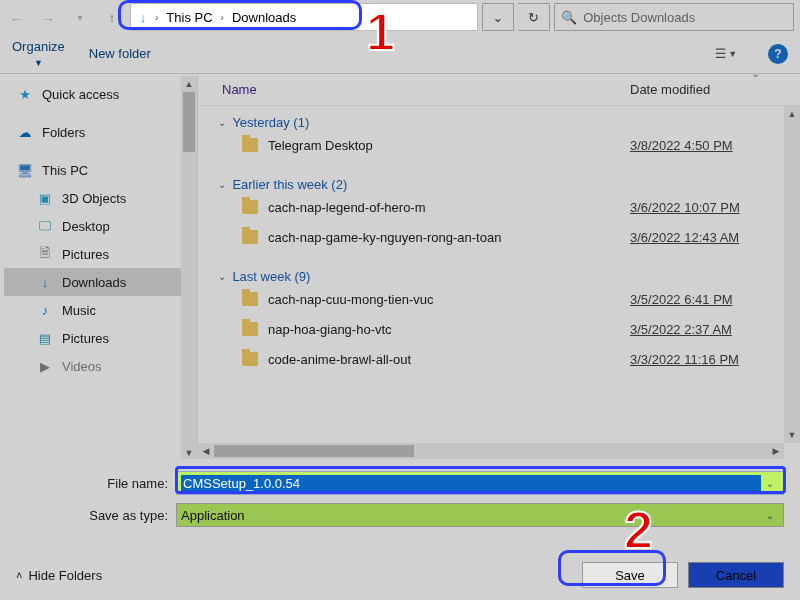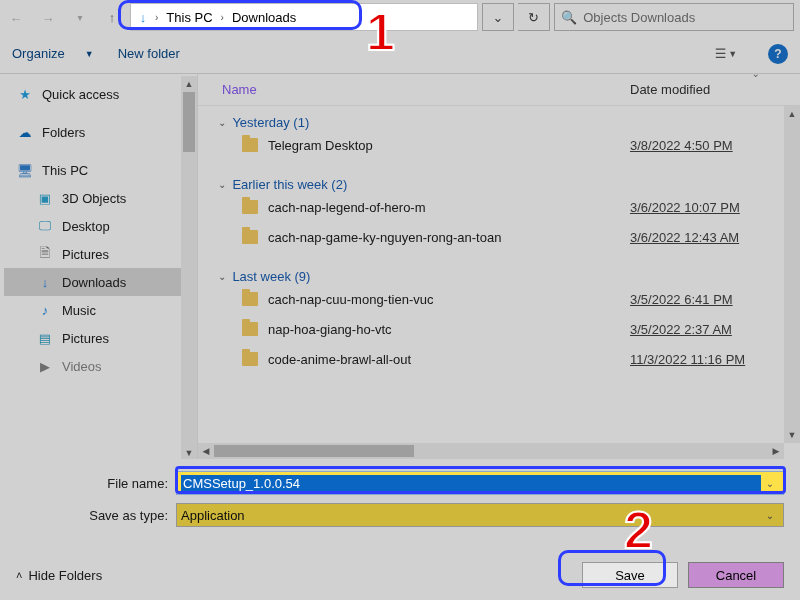--- a/index.html
+++ b/index.html
@@ -21,21 +21,21 @@
 
   .dropdown-btn, .refresh-btn { width: 32px; height: 28px; border: 1px solid #bbb; background: #fff; display: flex; align-items: center; justify-content: center; color: #444; }
   .refresh-btn { border-left: none; }
 
   .search-box { width: 240px; height: 28px; border: 1px solid #bbb; background: #fff; display: flex; align-items: center; padding: 0 6px; color: #777; gap: 6px; }
   .search-box .mag { color: #555; }
 
   
   .toolbar { display: flex; align-items: center; height: 40px; padding: 0 12px; gap: 24px; border-bottom: 1px solid #ddd; }
   .toolbar .spacer { flex: 1; }
-  .organize, .newfolder { color: #0a4b8a; display: flex; align-items: center; gap: 20px; }
+  .organize, .newfolder { color: #0a4b8a; display: flex; align-items: center; gap: 4px; flex-direction: column; }
   .organize .tri { font-size: 9px; color: #0a4b8a; }
   .view-btn { width: 36px; height: 24px; display: flex; align-items: center; justify-content: center; color: #5a5a5a; gap: 2px; }
   .help-btn { width: 20px; height: 20px; border-radius: 50%; background: #1976d2; color: #fff; display: flex; align-items: center; justify-content: center; font-size: 12px; font-weight: bold; }
 
   
   .main { display: flex; height: 385px; }
   .sidebar { width: 198px; border-right: 1px solid #e8e8e8; position: relative; overflow: hidden; }
   .sidebar-scroll { position: absolute; top: 2px; right: 0; width: 16px; height: 100%; background: #f0f0f0; }
   .sidebar-scroll .thumb { position: absolute; top: 16px; left: 2px; width: 12px; height: 60px; background: #c1c1c1; }
   .sidebar-scroll .arr { position: absolute; left: 0; width: 16px; height: 16px; display: flex; align-items: center; justify-content: center; color: #606060; font-size: 9px; }
@@ -46,21 +46,21 @@
   .tree-item { display: flex; align-items: center; height: 28px; padding-left: 20px; gap: 8px; color: #222; }
   .tree-item.top { padding-left: 12px; font-weight: 400; }
   .tree-item.child { padding-left: 32px; }
   .tree-item.selected { background: #d8d8d8; }
   .tree-item .ticon { width: 18px; height: 18px; display: inline-flex; align-items: center; justify-content: center; }
   .tree-gap { height: 10px; }
 
   
   .list { flex: 1; display: flex; flex-direction: column; position: relative; }
   .list-header { display: flex; height: 32px; align-items: center; border-bottom: 1px solid #eee; padding-left: 24px; }
-  .col-name { flex: 1; color: #8b5cf6; }
+  .col-name { flex: 1; color: #4c1d95; }
   .col-date { width: 170px; color: #333; position: relative; }
   .hdr-chevron-up { position: absolute; top: -14px; right: 40px; color: #7a7a7a; font-size: 10px; }
   .list-body { flex: 1; overflow: hidden; position: relative; }
   .group-hdr { display: flex; align-items: center; height: 32px; padding-left: 20px; color: #1a5fb4; gap: 6px; }
   .group-hdr .chev { font-size: 10px; color: #666; }
   .file-row { display: flex; height: 30px; padding-left: 44px; color: #222; }
   .file-row .ficon { width: 16px; height: 14px; background: #f7ce63; border-radius: 1px; margin-right: 10px; position: relative; }
   .file-row .ficon::before { content: ""; position: absolute; top: -3px; left: 0; width: 8px; height: 3px; background: #f7ce63; border-radius: 1px 1px 0 0; }
   .file-row .fname { flex: 1; }
   .file-row .fdate { width: 170px; color: #444; text-decoration: underline; }
@@ -70,31 +70,31 @@
   .h-scroll .track { flex: 1; height: 100%; position: relative; }
   .h-scroll .thumb { position: absolute; top: 2px; left: 0; width: 200px; height: 12px; background: #c1c1c1; }
   .v-scroll-r { position: absolute; top: 0; right: 0; bottom: 16px; width: 16px; background: #f0f0f0; }
   .v-scroll-r .arr { position: absolute; left: 0; width: 16px; height: 16px; display: flex; align-items: center; justify-content: center; color: #606060; font-size: 9px; }
   .v-scroll-r .arr.up { top: 0; } .v-scroll-r .arr.down { bottom: 0; }
 
   
   .fields { padding: 10px 16px 0 16px; }
   .field-row { display: flex; align-items: center; height: 28px; margin-bottom: 4px; }
   .field-label { width: 160px; text-align: right; padding-right: 8px; color: #222; }
-  .field-input { flex: 1; height: 24px; border: 1px solid #8aa7cc; background: #fde047; display: flex; align-items: center; padding: 0 4px; }
+  .field-input { flex: 1; height: 24px; border: 1px solid #8aa7cc; background: #bef264; display: flex; align-items: center; padding: 0 4px; }
   .field-input .val { flex: 1; color: #111; }
   .field-input .val.selected { background: #0a64c2; color: #fff; padding: 1px 2px; }
   .field-input .dd { width: 18px; text-align: center; color: #555; font-size: 10px; }
 
   
   .bottom { position: absolute; left: 0; right: 0; bottom: 0; height: 50px; display: flex; align-items: center; padding: 0 16px; }
   .hide-folders { display: flex; align-items: center; gap: 6px; color: #222; }
   .hide-folders .chev { font-size: 11px; }
   .bottom .spacer { flex: 1; }
-  .btn { width: 96px; height: 26px; border: 1px solid #999; background: #f0abfc; display: flex; align-items: center; justify-content: center; margin-left: 10px; }
+  .btn { width: 96px; height: 26px; border: 1px solid #999; background: #1d4ed8; display: flex; align-items: center; justify-content: center; margin-left: 10px; }
   .btn.save { background: #e8e8e8; }
 
   
   .callout-outline { position: absolute; border: 3px solid #2d3cff; border-radius: 10px; pointer-events: none; z-index: 70; }
   .callout-num { position: absolute; font-size: 52px; font-weight: 900; color: #e30000; -webkit-text-stroke: 2px #fff; text-shadow: 0 0 2px #fff; z-index: 75; pointer-events: none; font-family: Arial Black, Arial, sans-serif; }
 </style>
 </head>
 <body>
 
 <div class="nav-row">
@@ -232,21 +232,21 @@
         <span class="fdate">3/5/2022 6:41 PM</span>
       </div>
       <div class="file-row">
         <span class="ficon"></span>
         <span class="fname">nap-hoa-giang-ho-vtc</span>
         <span class="fdate">3/5/2022 2:37 AM</span>
       </div>
       <div class="file-row">
         <span class="ficon"></span>
         <span class="fname">code-anime-brawl-all-out</span>
-        <span class="fdate">11/3/2022 11:16 PM</span>
+        <span class="fdate">3/3/2022 11:16 PM</span>
       </div>
 
       <div class="h-scroll">
         <div class="arr">◀</div>
         <div class="track">
             <div class="thumb"></div>
           </div>
         <div class="arr">▶</div>
       </div>
       <div class="v-scroll-r">

